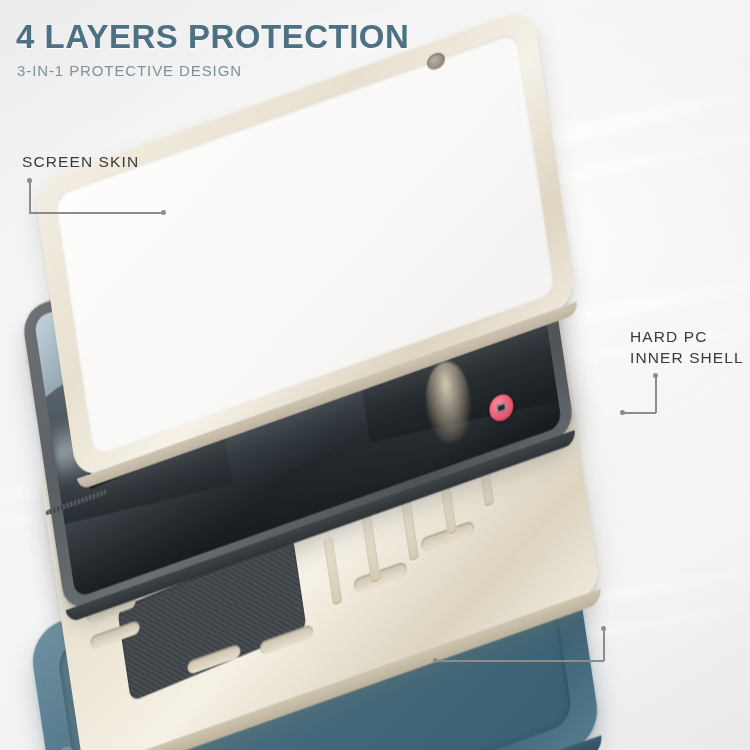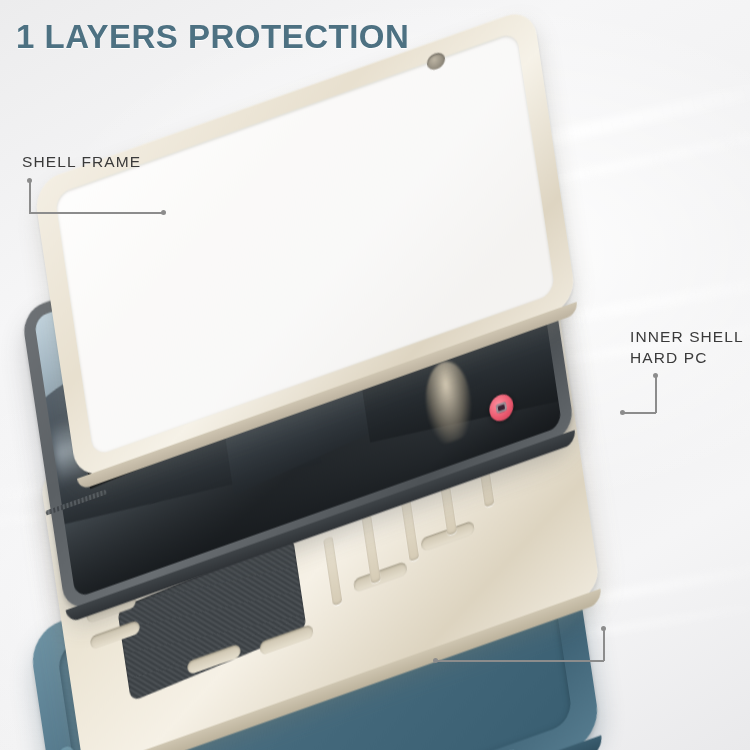--- a/index.html
+++ b/index.html
@@ -260,35 +260,36 @@
     <div class="t-speaker" style="left:44px;top:500px;"></div>
   </div>
 
   <div class="layer" id="frame-layer">
     <div class="plate frame-outer">
       <div class="frame-window"></div>
       <div class="frame-cam"></div>
     </div>
   </div>
 
-  <div class="title">1 LAYERS PROTECTION</div>
+  <div class="title">4 LAYERS PROTECTION</div>
+  <div class="subtitle">3-IN-1 PROTECTIVE DESIGN</div>
 
   <div class="callout" style="left:22px;top:151px;">
-    <span class="ln">SHELL FRAME</span>
+    <span class="ln">SCREEN SKIN</span>
   </div>
   <div class="lead" style="left:0;top:0;width:750px;height:750px;">
     <div class="dot" style="left:27px;top:178px;"></div>
     <div class="seg" style="left:29px;top:180px;width:1.6px;height:33px;"></div>
     <div class="seg" style="left:29px;top:212px;width:135px;height:1.6px;"></div>
     <div class="dot" style="left:161px;top:210px;"></div>
   </div>
 
   <div class="callout" style="left:630px;top:326px;">
+    <span class="ln">HARD PC</span>
     <span class="ln">INNER SHELL</span>
-    <span class="ln">HARD PC</span>
   </div>
   <div class="lead" style="left:0;top:0;width:750px;height:750px;">
     <div class="dot" style="left:653px;top:373px;"></div>
     <div class="seg" style="left:655px;top:375px;width:1.6px;height:38px;"></div>
     <div class="seg" style="left:622px;top:412px;width:34px;height:1.6px;"></div>
     <div class="dot" style="left:620px;top:410px;"></div>
   </div>
 
   <div class="lead" style="left:0;top:0;width:750px;height:750px;">
     <div class="dot" style="left:601px;top:626px;"></div>

